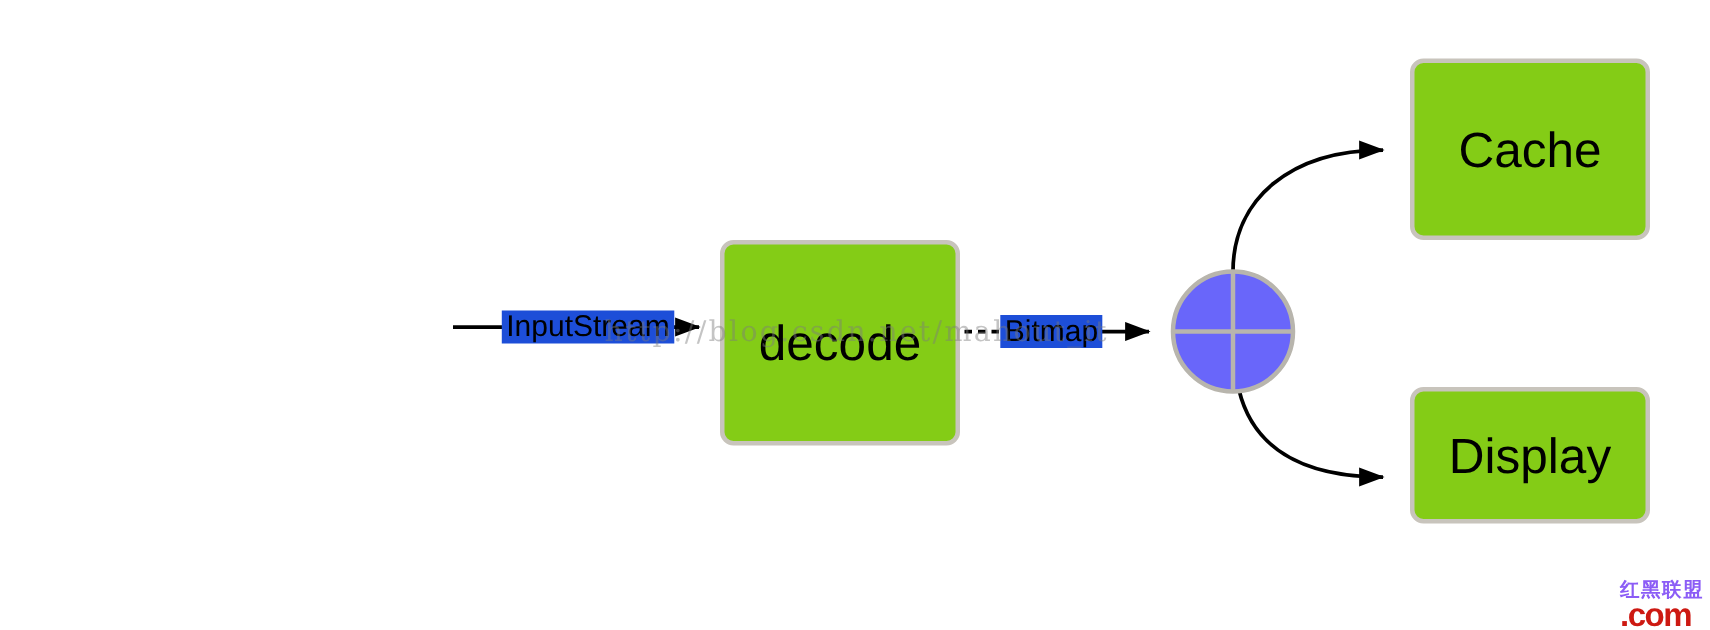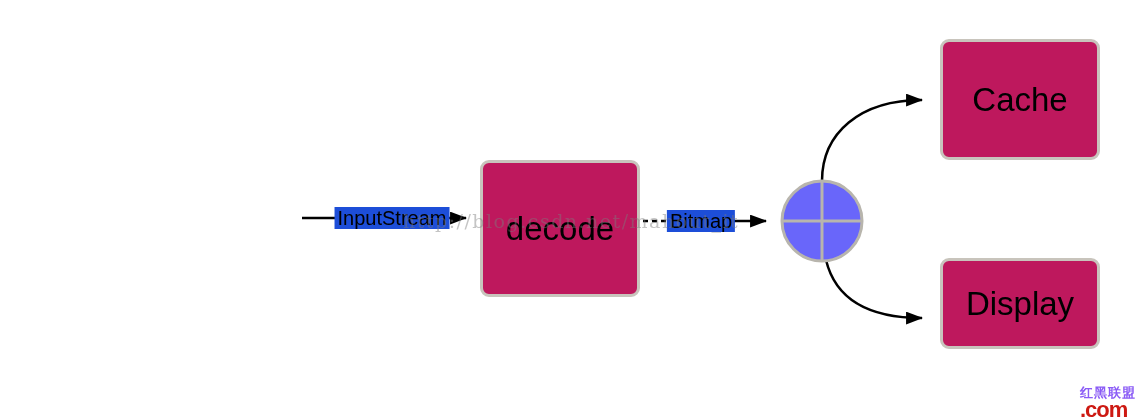--- a/index.html
+++ b/index.html
@@ -12,21 +12,21 @@
     font-family: "Liberation Sans", sans-serif;
   }
   svg.connector-layer {
     position: absolute;
     left: 0; top: 0;
     width: 1140px; height: 420px;
     z-index: 1;
   }
   .node {
     position: absolute;
-    background: #be185d;
+    background: #84cc16;
     border: 3px solid #c8c4bc;
     border-radius: 9px;
     display: flex;
     align-items: center;
     justify-content: center;
     color: #000000;
     font-size: 33px;
     z-index: 2;
     box-sizing: border-box;
   }

